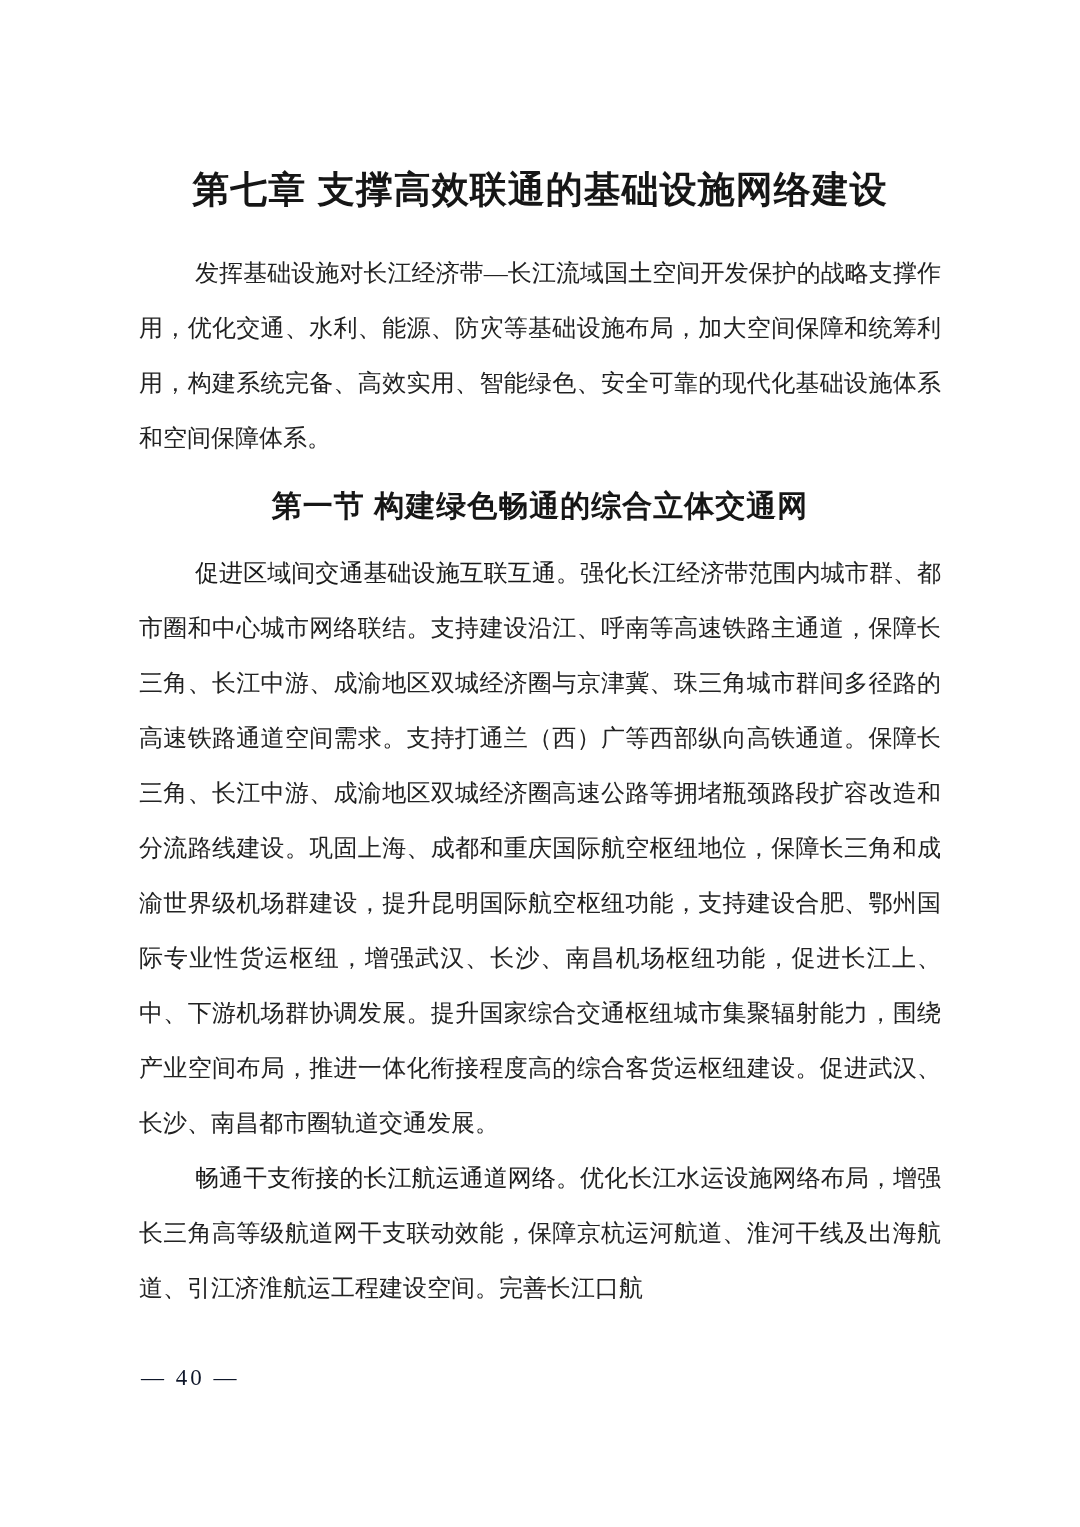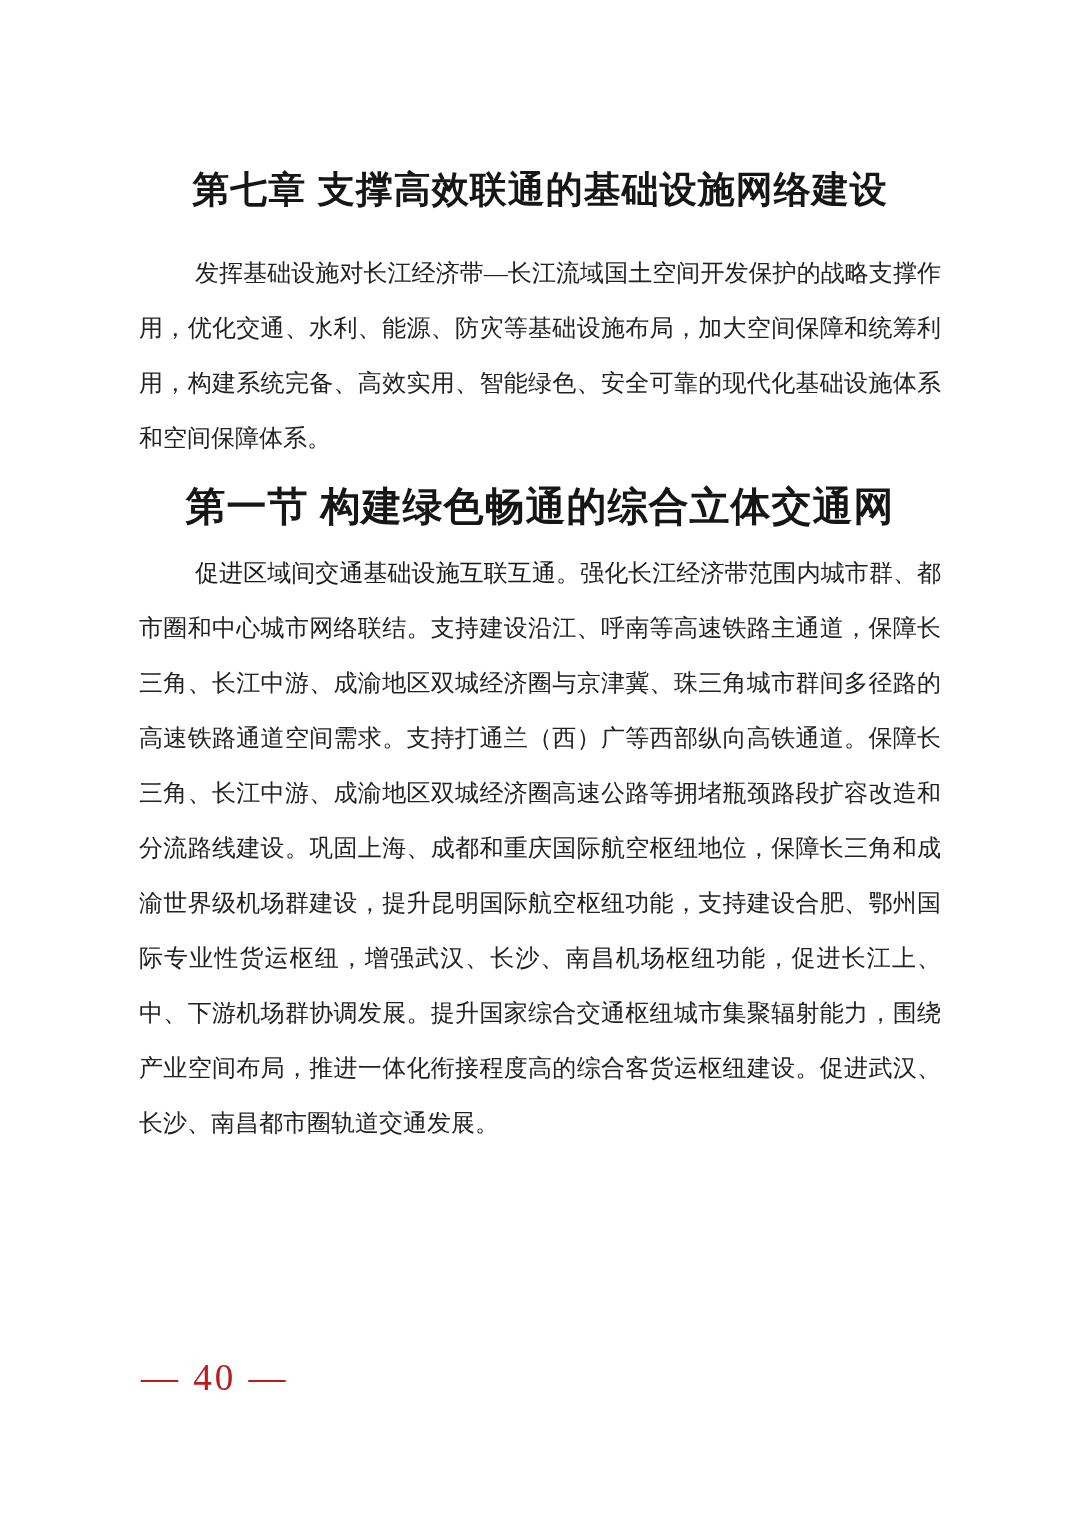--- a/index.html
+++ b/index.html
@@ -37,55 +37,56 @@
     letter-spacing: 0px;
   }
   .intro-para {
     margin-top: 30px;
   }
   .section-title {
     margin: 14px 139px 0 139px;
     text-align: center;
     font-family: "Liberation Sans", "DejaVu Sans", sans-serif;
     font-weight: 700;
-    font-size: 40px;
+    font-size: 30px;
     line-height: 52px;
     color: #161616;
     letter-spacing: 1px;
   }
   .para-transport {
     margin-top: 14px;
   }
   .para-shipping {
     margin-top: 0;
   }
   .lead-in {
     font-weight: 400;
     color: #1a1a1a;
   }
   .page-footer {
     position: absolute;
     left: 141px;
     top: 1358px;
-    font-size: 37px;
+    font-size: 23px;
     line-height: 40px;
-    color: #b91c1c;
+    color: #0f172a;
     letter-spacing: 3px;
     font-family: "Liberation Serif", "DejaVu Serif", serif;
   }
 </style>
 </head>
 <body>
 
 <div class="page">
 
   <h1 class="chapter-title">第七章 支撑高效联通的基础设施网络建设</h1>
 
   <p class="body-para intro-para">发挥基础设施对长江经济带—长江流域国土空间开发保护的战略支撑作用，优化交通、水利、能源、防灾等基础设施布局，加大空间保障和统筹利用，构建系统完备、高效实用、智能绿色、安全可靠的现代化基础设施体系和空间保障体系。</p>
 
   <h2 class="section-title">第一节 构建绿色畅通的综合立体交通网</h2>
 
   <p class="body-para para-transport"><span class="lead-in">促进区域间交通基础设施互联互通。</span><span>强化长江经济带范围内城市群、都市圈和中心城市网络联结。支持建设沿江、呼南等高速铁路主通道，保障长三角、长江中游、成渝地区双城经济圈与京津冀、珠三角城市群间多径路的高速铁路通道空间需求。支持打通兰（西）广等西部纵向高铁通道。保障长三角、长江中游、成渝地区双城经济圈高速公路等拥堵瓶颈路段扩容改造和分流路线建设。巩固上海、成都和重庆国际航空枢纽地位，保障长三角和成渝世界级机场群建设，提升昆明国际航空枢纽功能，支持建设合肥、鄂州国际专业性货运枢纽，增强武汉、长沙、南昌机场枢纽功能，促进长江上、中、下游机场群协调发展。提升国家综合交通枢纽城市集聚辐射能力，围绕产业空间布局，推进一体化衔接程度高的综合客货运枢纽建设。促进武汉、长沙、南昌都市圈轨道交通发展。</span></p>
 
+  <p class="body-para para-shipping"><span class="lead-in">畅通干支衔接的长江航运通道网络。</span><span>优化长江水运设施网络布局，增强长三角高等级航道网干支联动效能，保障京杭运河航道、淮河干线及出海航道、引江济淮航运工程建设空间。完善长江口航</span></p>
 
   <div class="page-footer">— 40 —</div>
 
 </div>
 
 </body></html>

